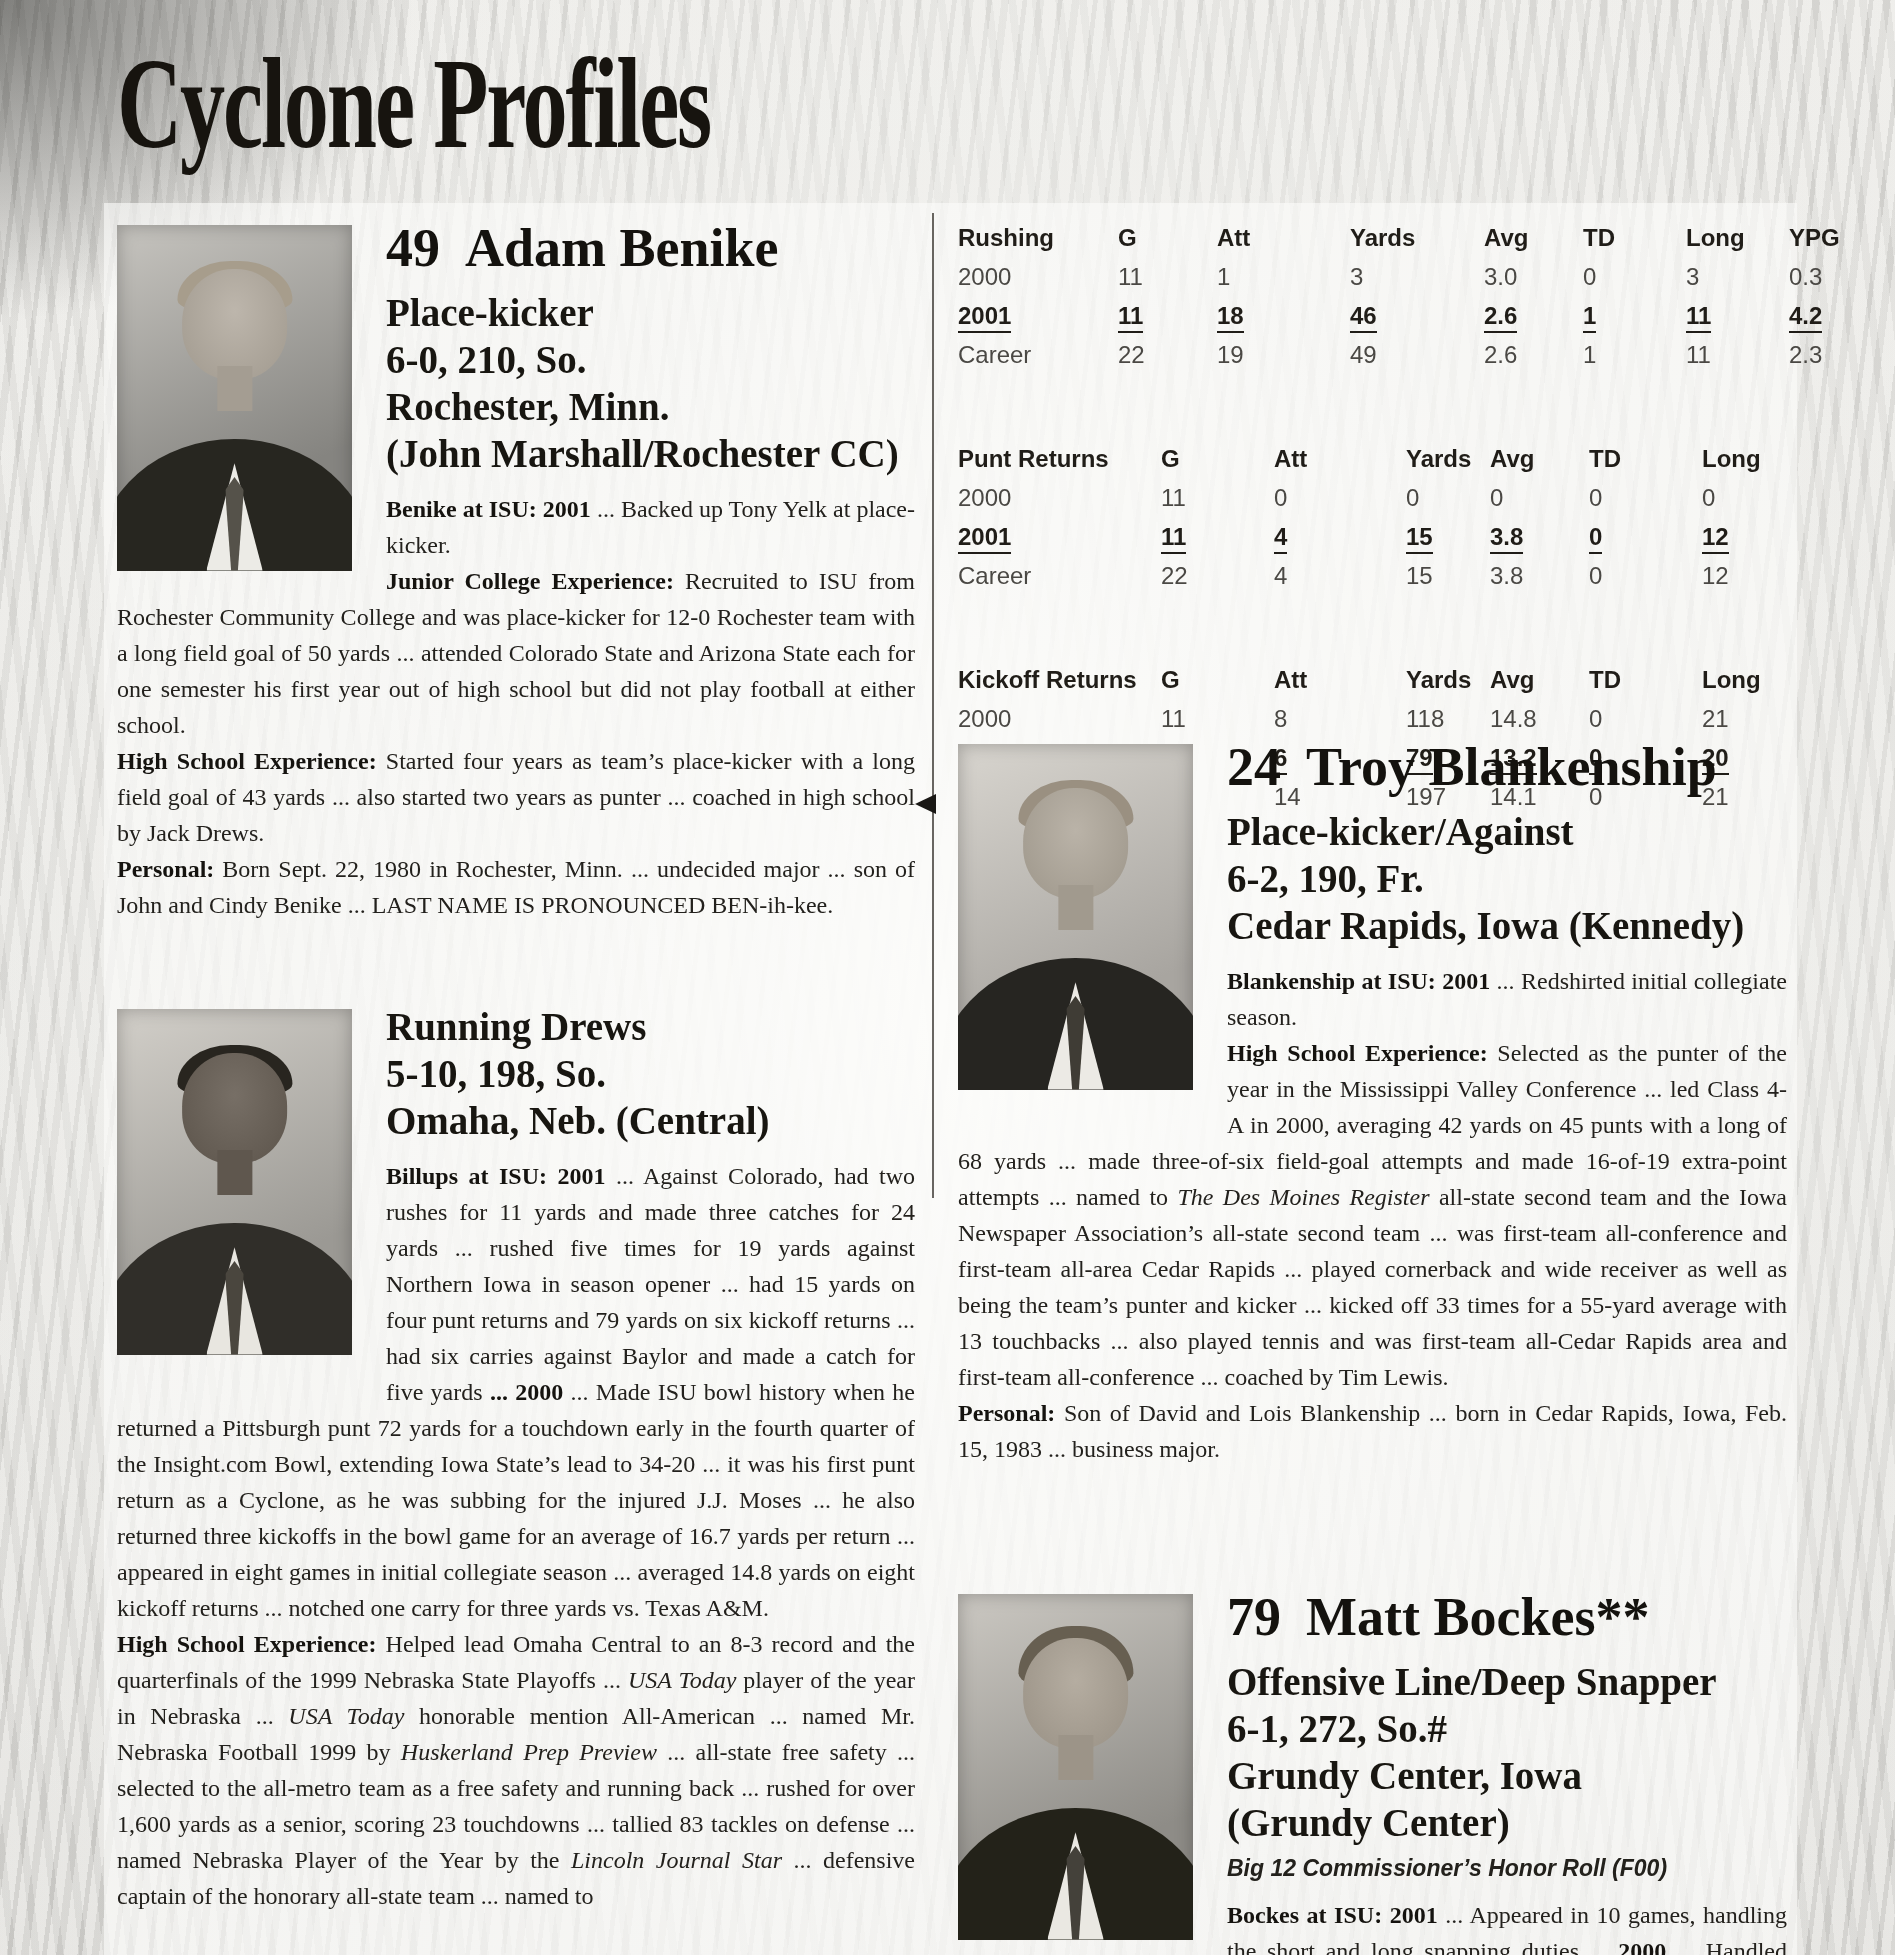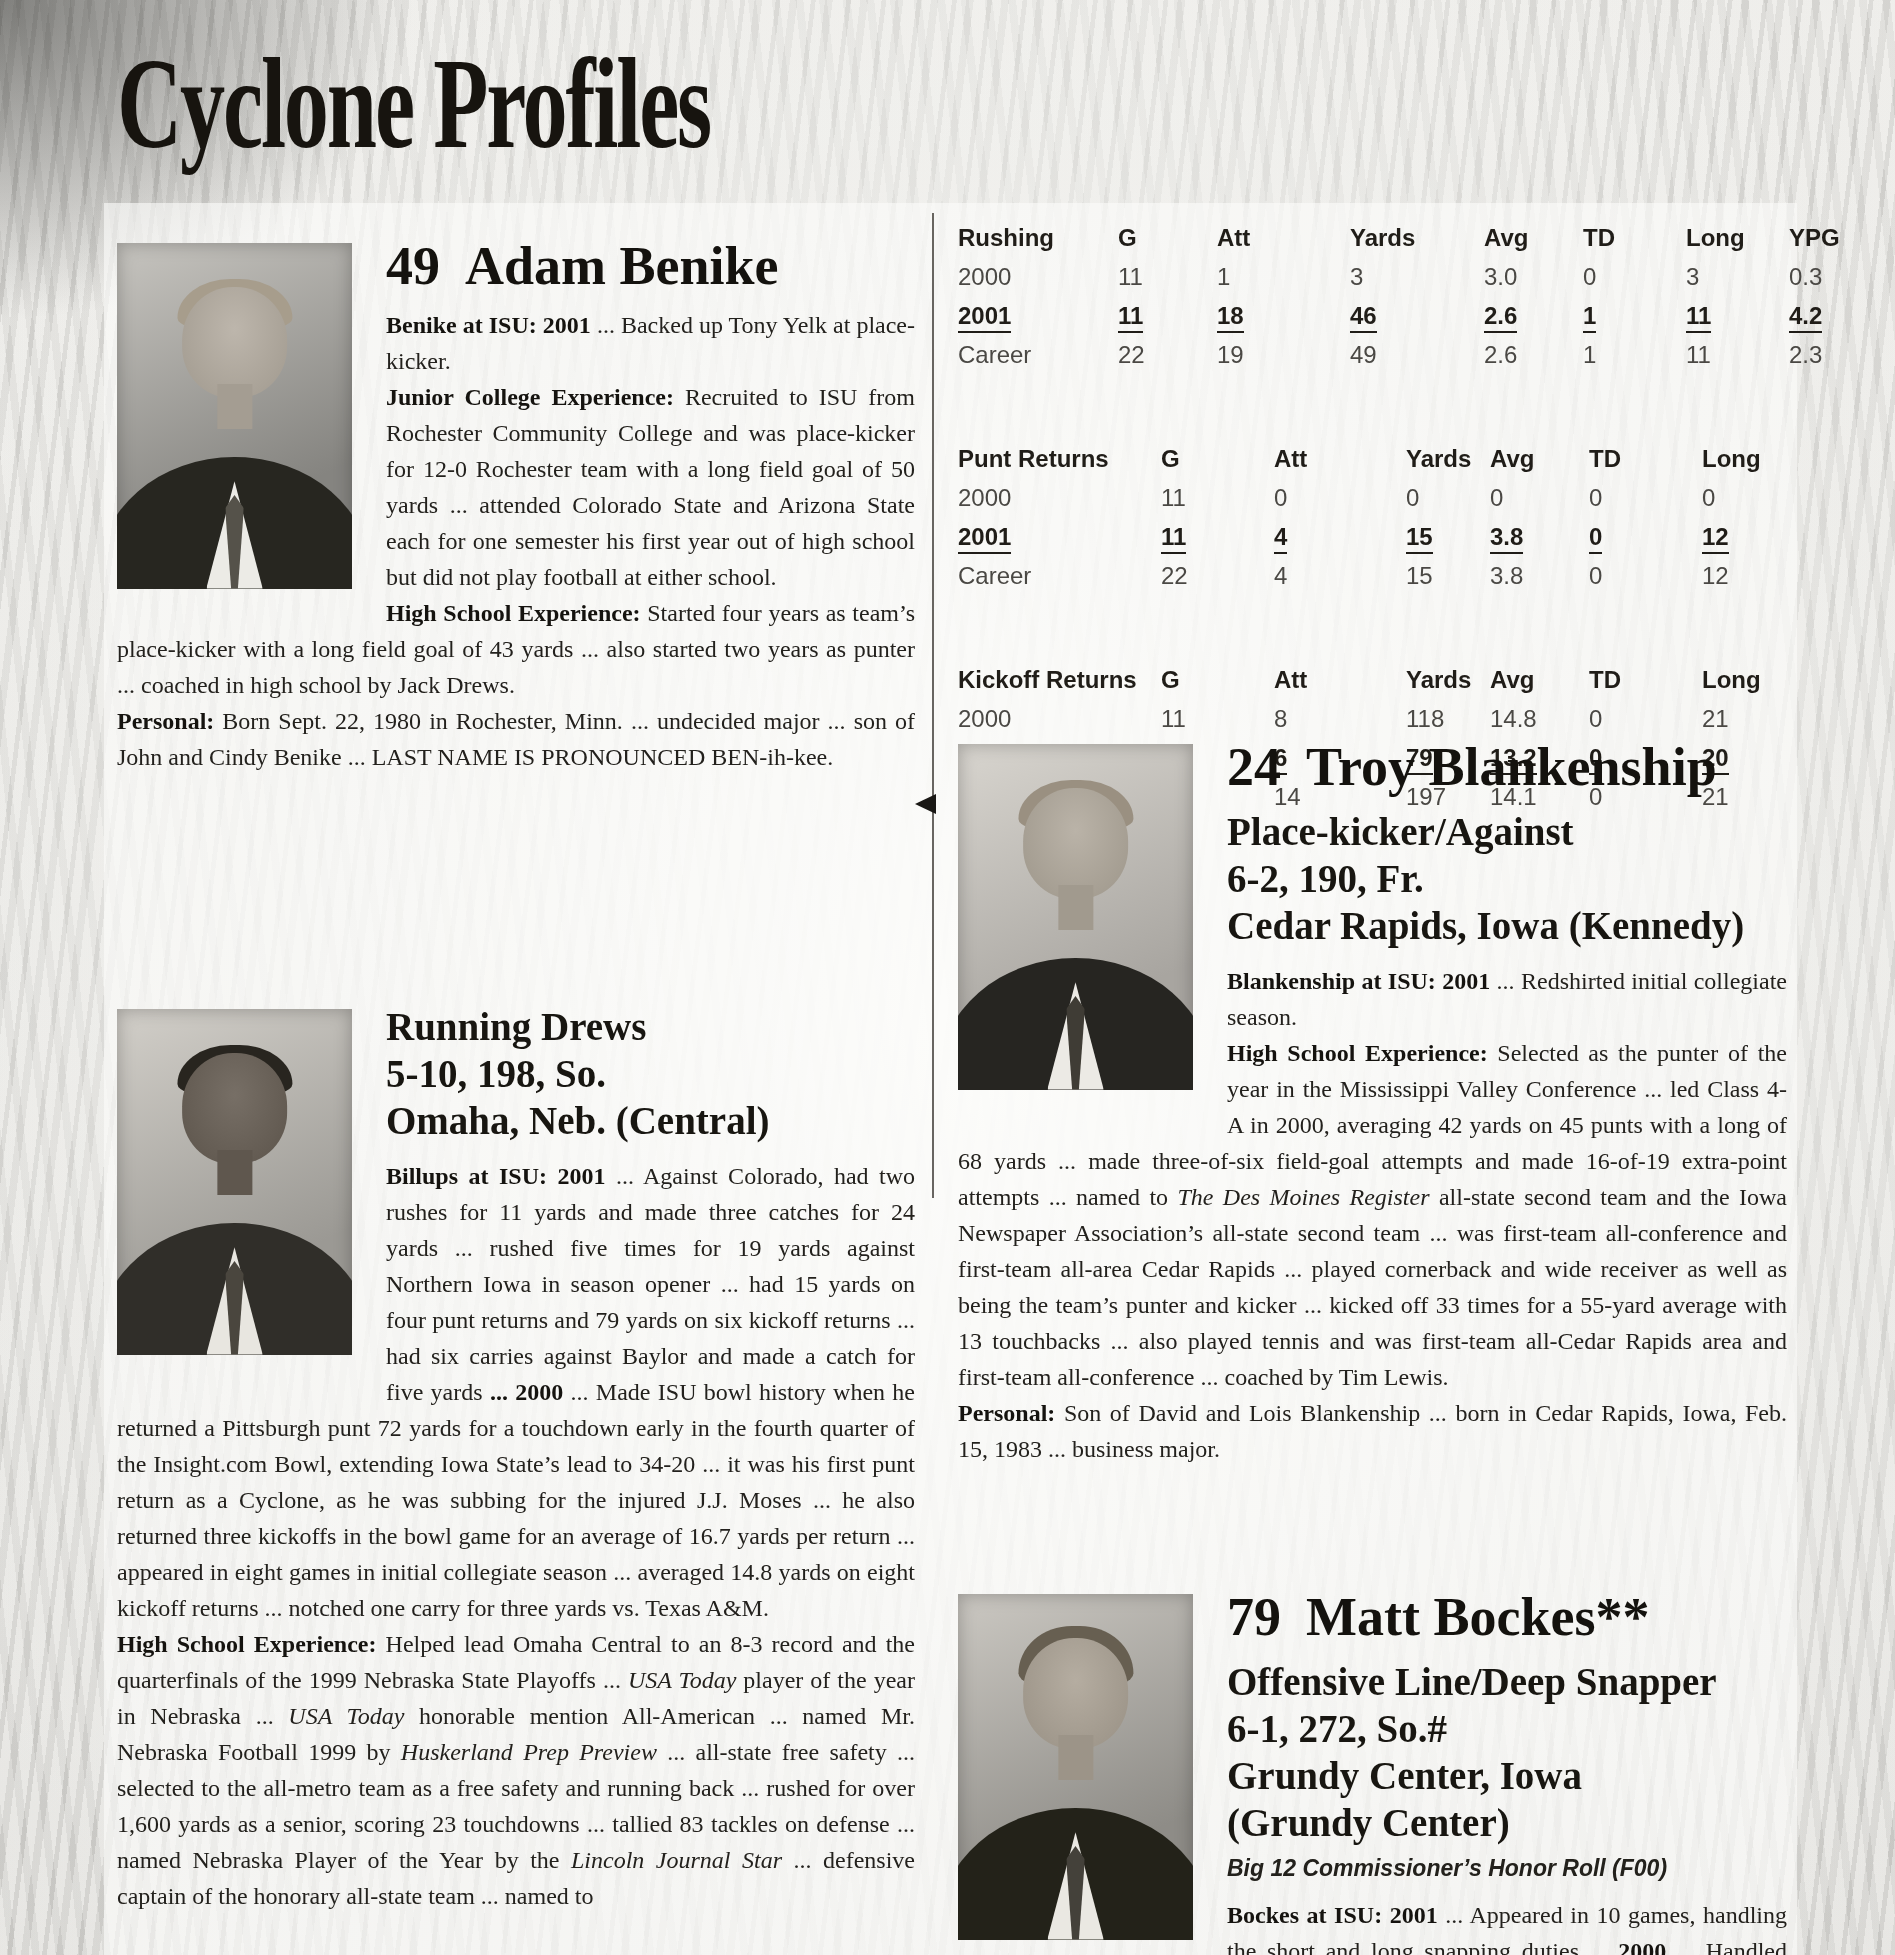--- a/index.html
+++ b/index.html
@@ -28,21 +28,21 @@
   .arrow-artifact{
     position:absolute;left:915px;top:794px;width:0;height:0;
     border-top:10.2px solid transparent;border-bottom:10.2px solid transparent;border-right:21px solid #1a1815;
   }
   #title{
     position:absolute;left:117px;top:34px;margin:0;
     font:bold 129px/1.08 "Liberation Serif",serif;color:#17140f;
     transform:scaleX(.70);transform-origin:left top;letter-spacing:-3.1px;white-space:nowrap;
   }
   section.player{position:absolute;}
-  #sec-benike{left:117px;top:237px;width:798px;}
+  #sec-benike{left:117px;top:219px;width:798px;}
   #sec-billups{left:117px;top:1003px;width:798px;}
   #sec-blankenship{left:958px;top:738px;width:829px;}
   #sec-bockes{left:958px;top:1588px;width:829px;}
   #stats{position:absolute;left:958px;top:213px;width:829px;}
 
   .photo{
     float:left;width:235px;height:346px;margin:5.5px 34px 26px 0;
     position:relative;overflow:hidden;
     background:linear-gradient(155deg,var(--bg1) 0%,var(--bg2) 72%);
     box-shadow:inset 0 0 18px rgba(0,0,0,.28);
@@ -98,20 +98,26 @@
   <section class="player" id="sec-benike">
     <div class="photo photo--a">
       <div class="ph-hair"></div>
       <div class="ph-head"></div>
       <div class="ph-neck"></div>
       <div class="ph-suit"></div>
       <div class="ph-shirt"></div>
       <div class="ph-tie"></div>
     </div>
     <h2 class="pname"><span class="num">49</span><span>Adam Benike</span><span></span></h2>
+    <div class="hgroup">
+      <div class="sub">Place-kicker</div>
+      <div class="sub">6-0, 210, So.</div>
+      <div class="sub">Rochester, Minn.</div>
+      <div class="sub">(John Marshall/Rochester CC)</div>
+    </div>
     <p><span class="b">Benike at ISU: 2001</span><span> ... Backed up Tony Yelk at place-kicker.</span></p>
     <p><span class="b">Junior College Experience:</span><span> Recruited to ISU from Rochester Community College and was place-kicker for 12-0 Rochester team with a long field goal of 50 yards ... attended Colorado State and Arizona State each for one semester his first year out of high school but did not play football at either school.</span></p>
     <p><span class="b">High School Experience:</span><span> Started four years as team’s place-kicker with a long field goal of 43 yards ... also started two years as punter ... coached in high school by Jack Drews.</span></p>
     <p><span class="b">Personal:</span><span> Born Sept. 22, 1980 in Rochester, Minn. ... undecided major ... son of John and Cindy Benike ... LAST NAME IS PRONOUNCED BEN-ih-kee.</span></p>
   </section>
 
   <section class="player" id="sec-billups">
     <div class="photo photo--b">
       <div class="ph-hair"></div>
       <div class="ph-head"></div>

